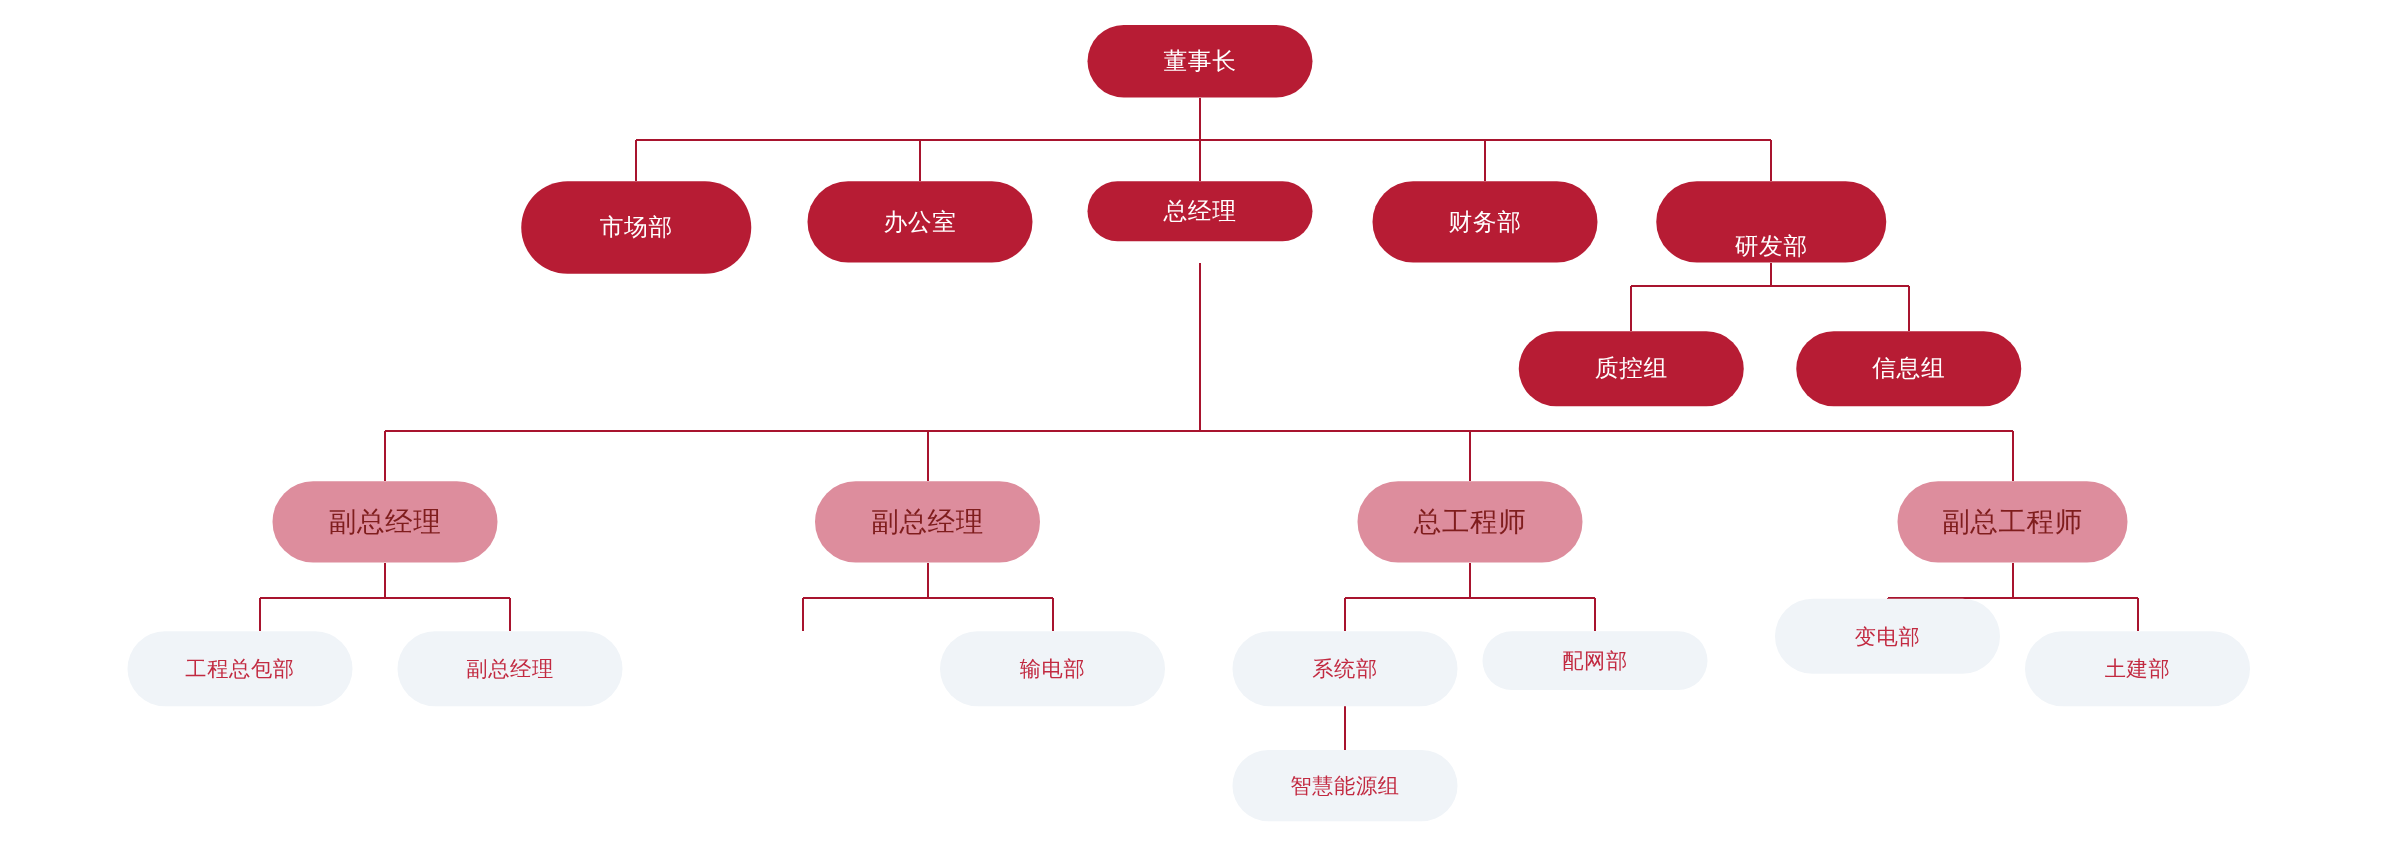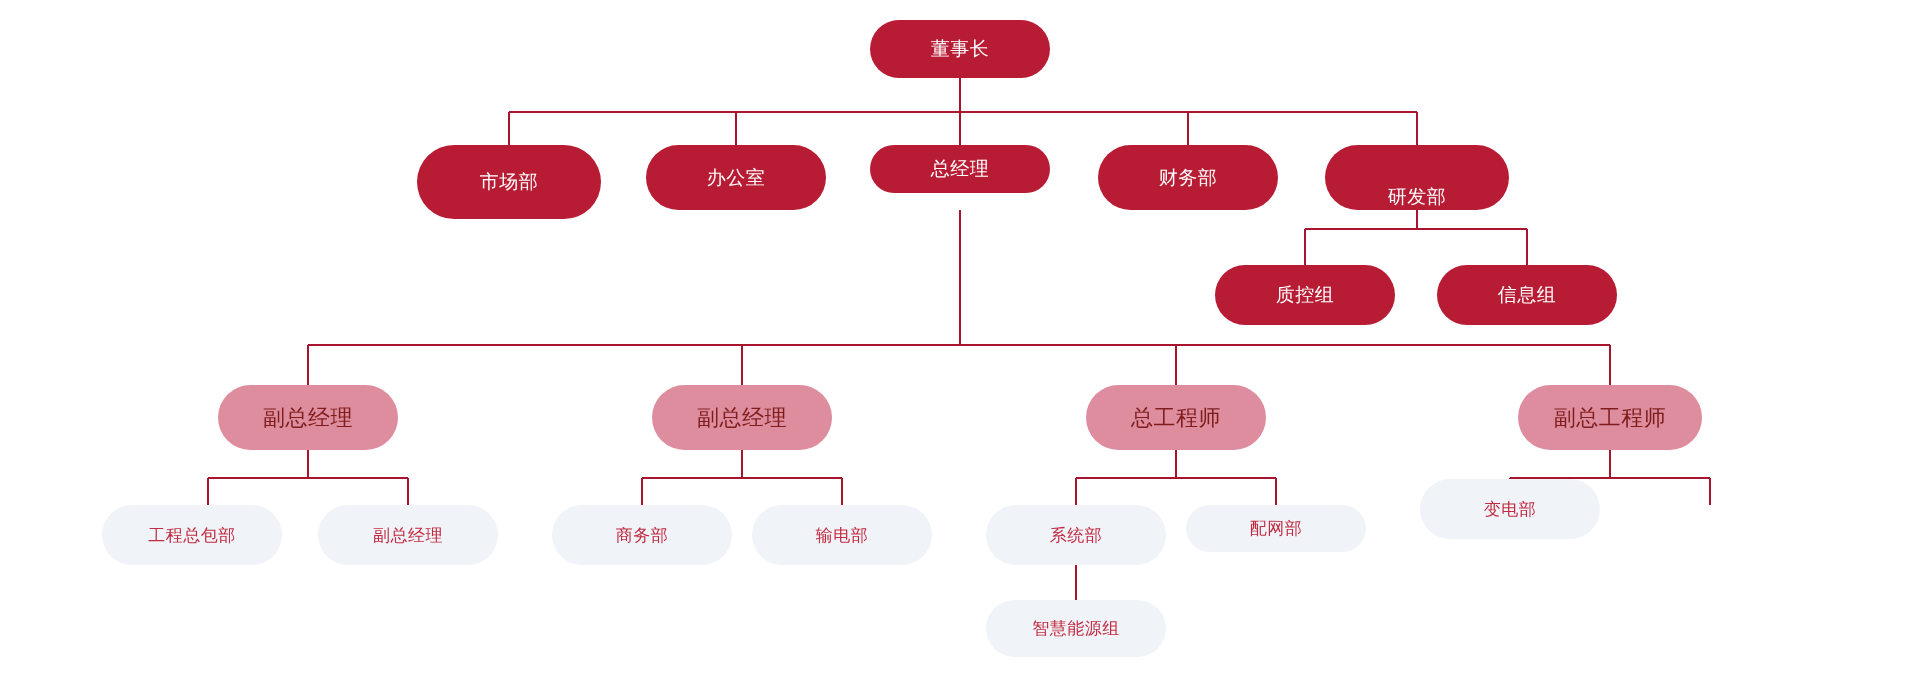--- a/index.html
+++ b/index.html
@@ -144,33 +144,33 @@
   <div class="node node-pink" style="left:1518px; top:385px; width:184px; height:65px;">
     <span>副总工程师</span>
   </div>
 
   <div class="node node-light" style="left:102px; top:505px; width:180px; height:60px;">
     <span>工程总包部</span>
   </div>
   <div class="node node-light" style="left:318px; top:505px; width:180px; height:60px;">
     <span>副总经理</span>
   </div>
-  <div class="node node-light" style="left:552px; top:505px; width:180px; height:60px;">
-    <span>商务部</span>
-  </div>
   <div class="node node-light" style="left:752px; top:505px; width:180px; height:60px;">
     <span>输电部</span>
   </div>
   <div class="node node-light" style="left:986px; top:505px; width:180px; height:60px;">
     <span>系统部</span>
   </div>
   <div class="node node-light" style="left:1186px; top:505px; width:180px; height:47px;">
     <span>配网部</span>
   </div>
   <div class="node node-light" style="left:1420px; top:479px; width:180px; height:60px;">
     <span>变电部</span>
   </div>
+  <div class="node node-light" style="left:1620px; top:505px; width:180px; height:60px;">
+    <span>土建部</span>
+  </div>
 
   <div class="node node-light" style="left:986px; top:600px; width:180px; height:57px;">
     <span>智慧能源组</span>
   </div>
 
 </div>
 
 </body></html>

